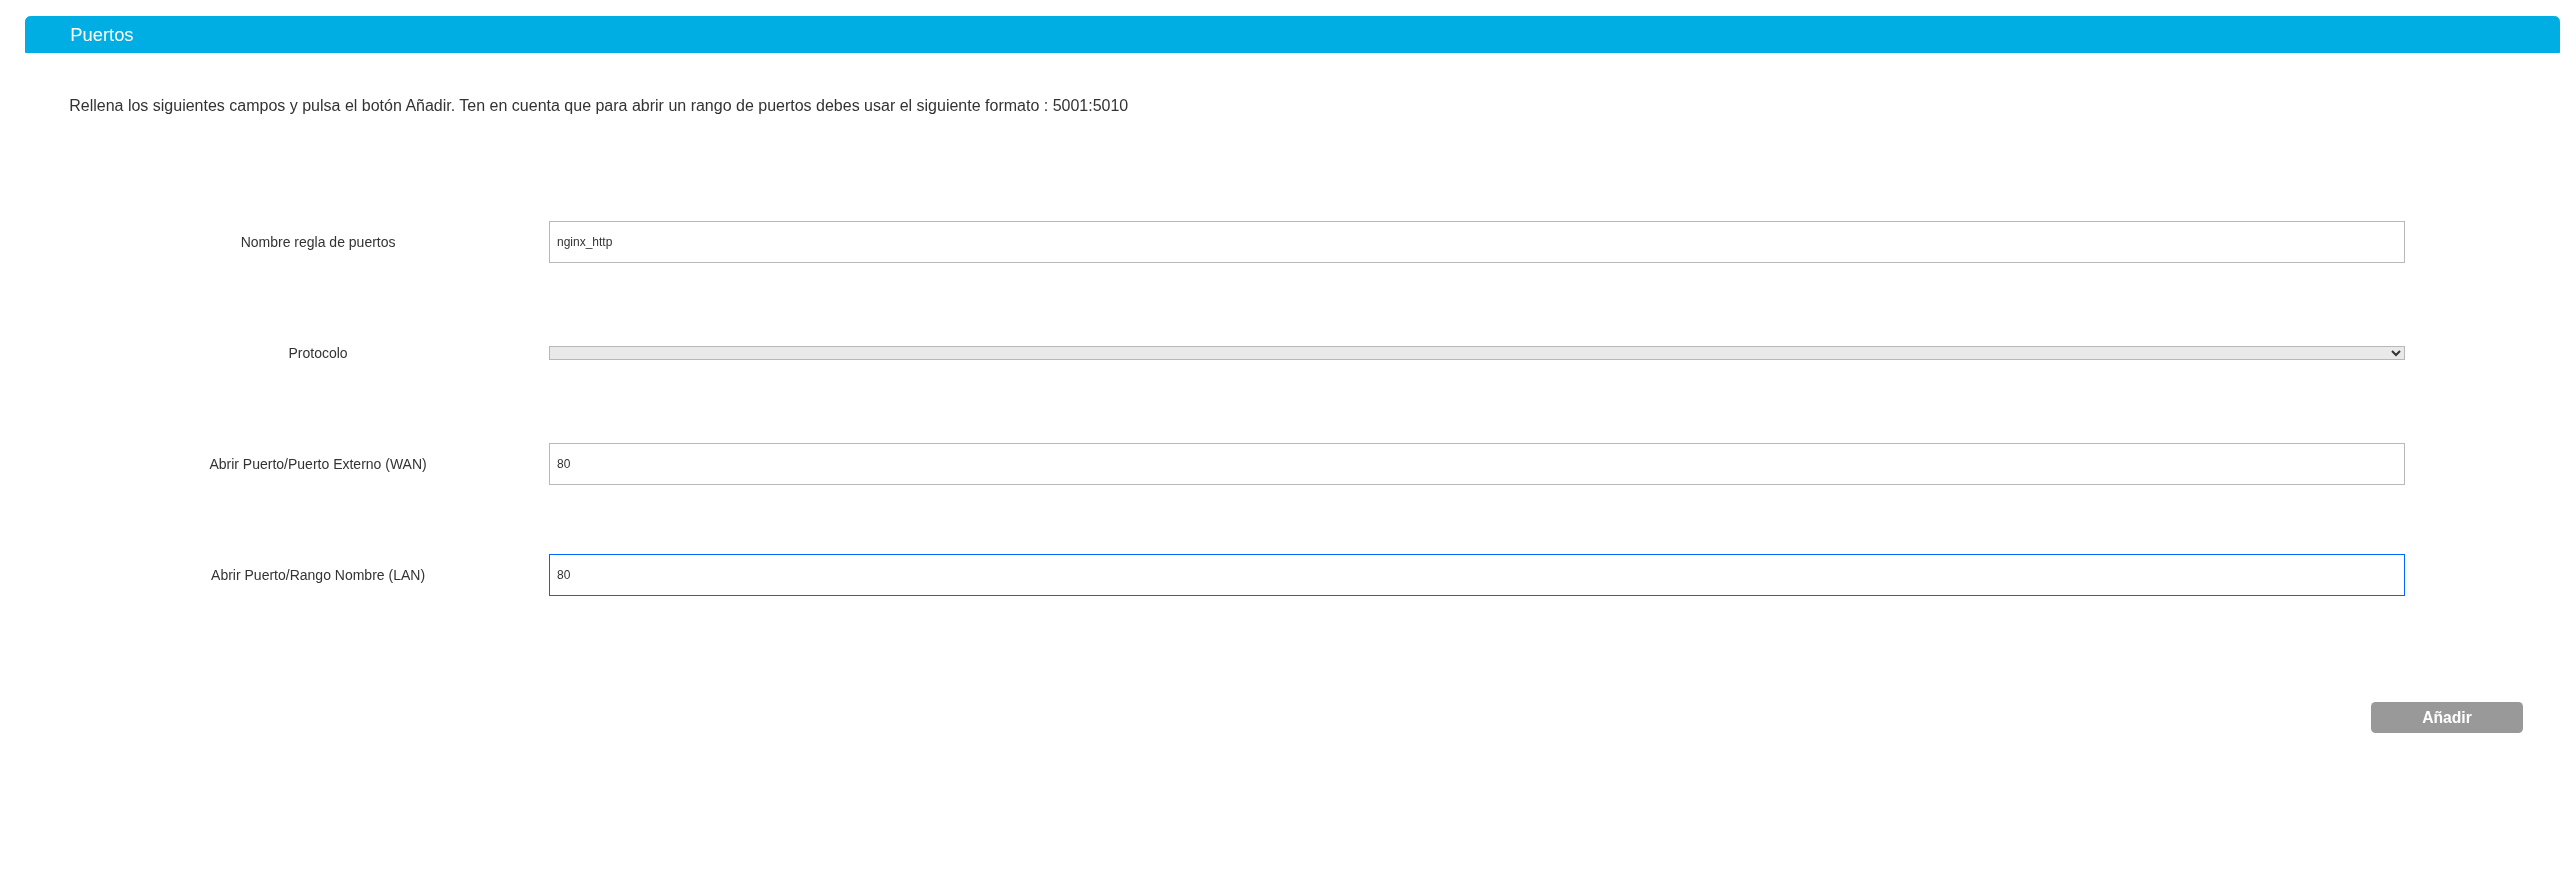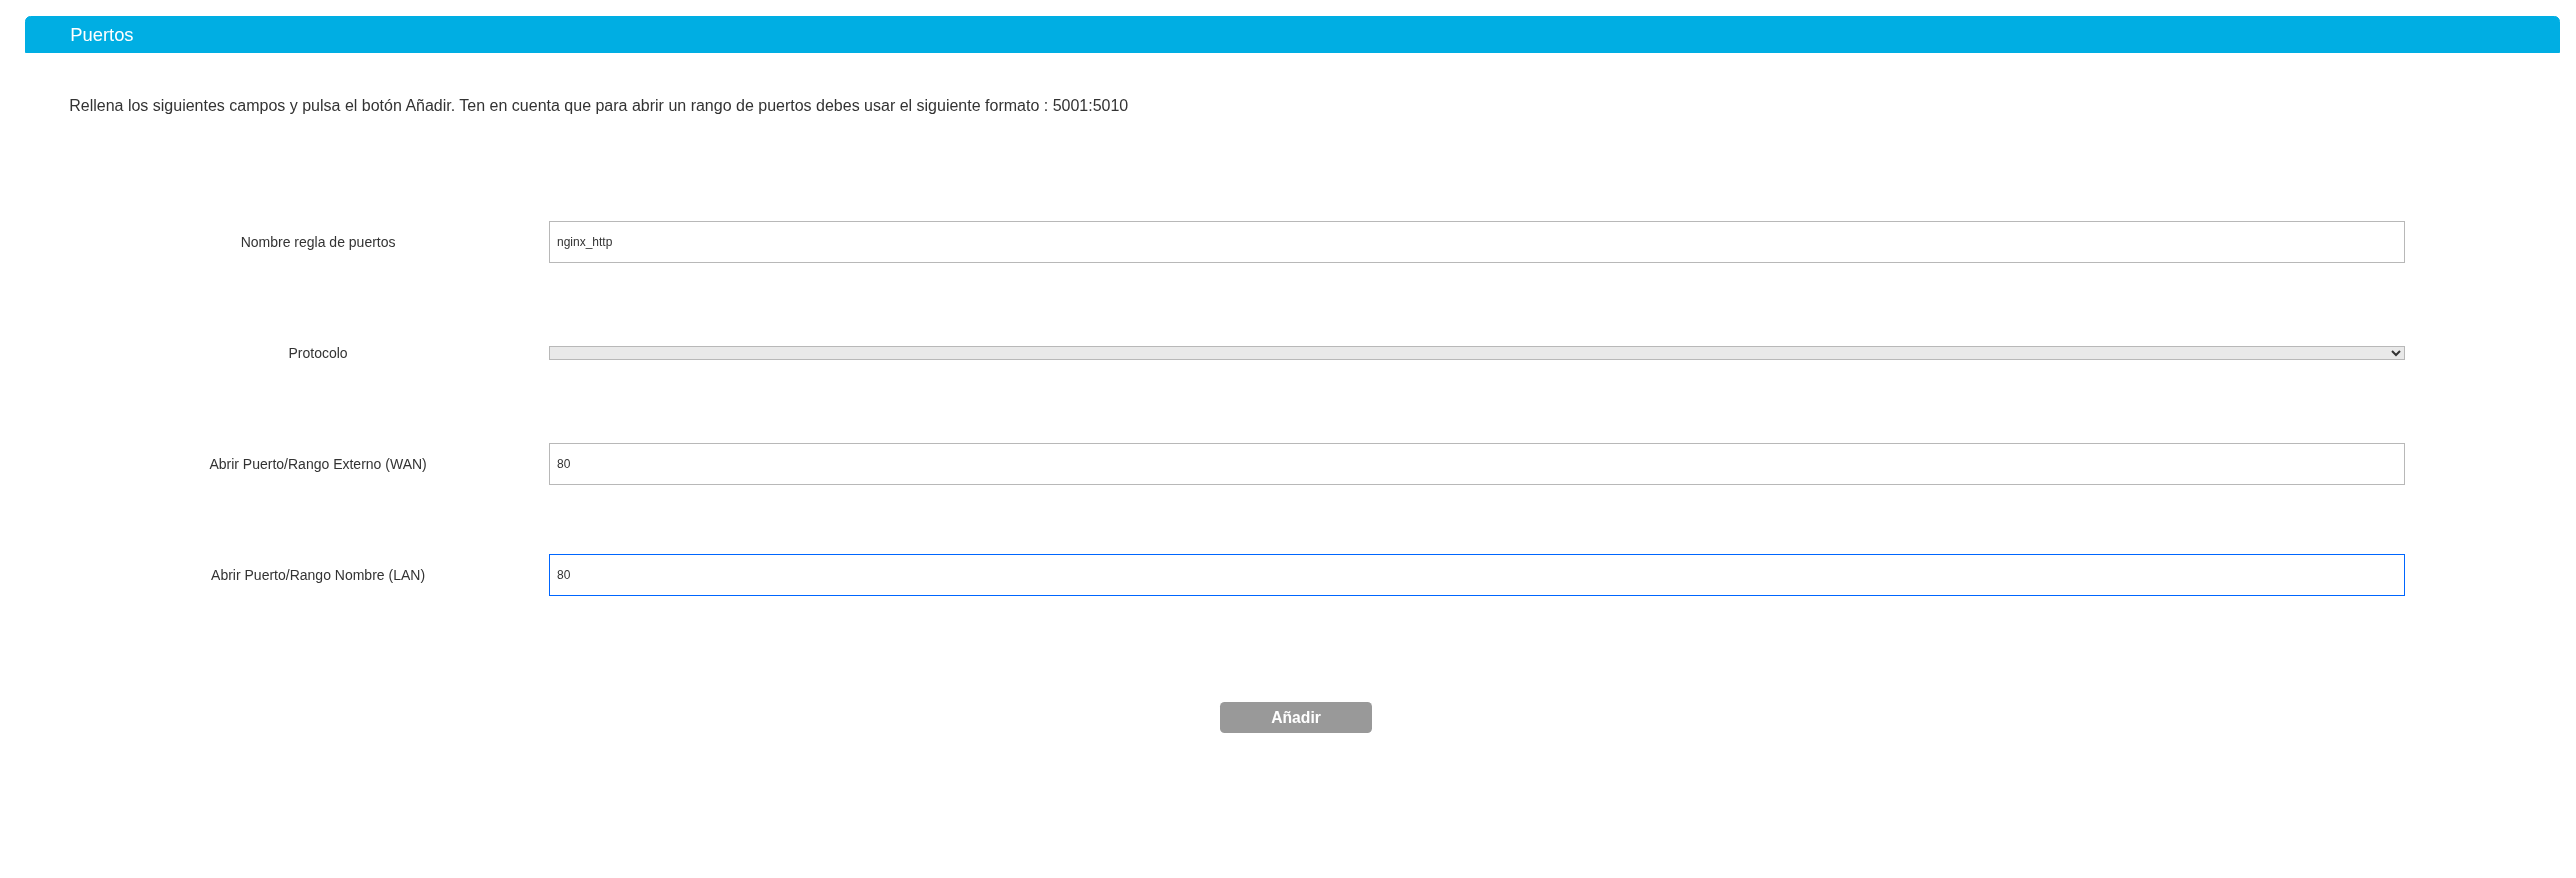--- a/index.html
+++ b/index.html
@@ -83,21 +83,21 @@
       border: 0.9px solid #b8b8b8;
       padding: 3.7px 5.5px;
       font-size: 13px;
       font-family: inherit;
       color: #333;
       background: #e9e9e9;
     }
     
     .button-row {
       display: flex;
-      justify-content: center;
+      justify-content: flex-end;
       padding-right: 9.2px;
       margin-top: 24px;
     }
     
     .add-button {
       background: #999999;
       color: #ffffff;
       border: none;
       padding: 6.5px 51px;
       font-size: 15.7px;
@@ -129,21 +129,21 @@
 
 
       <div class="form-row">
         <label class="form-label">Protocolo</label>
         <select class="form-select">
           <option>TCP+UDP</option>
         </select>
       </div>
 
       <div class="form-row">
-        <label class="form-label">Abrir Puerto/Rango Externo (WAN)</label>
+        <label class="form-label">Abrir Puerto/Puerto Externo (WAN)</label>
         <input type="text" class="form-input" value="80" style="">
       </div>
 
       <div class="form-row">
         <label class="form-label">Abrir Puerto/Rango Nombre (LAN)</label>
         <input type="text" class="form-input focused" value="80" style="">
       </div>
 
     </div>
 

